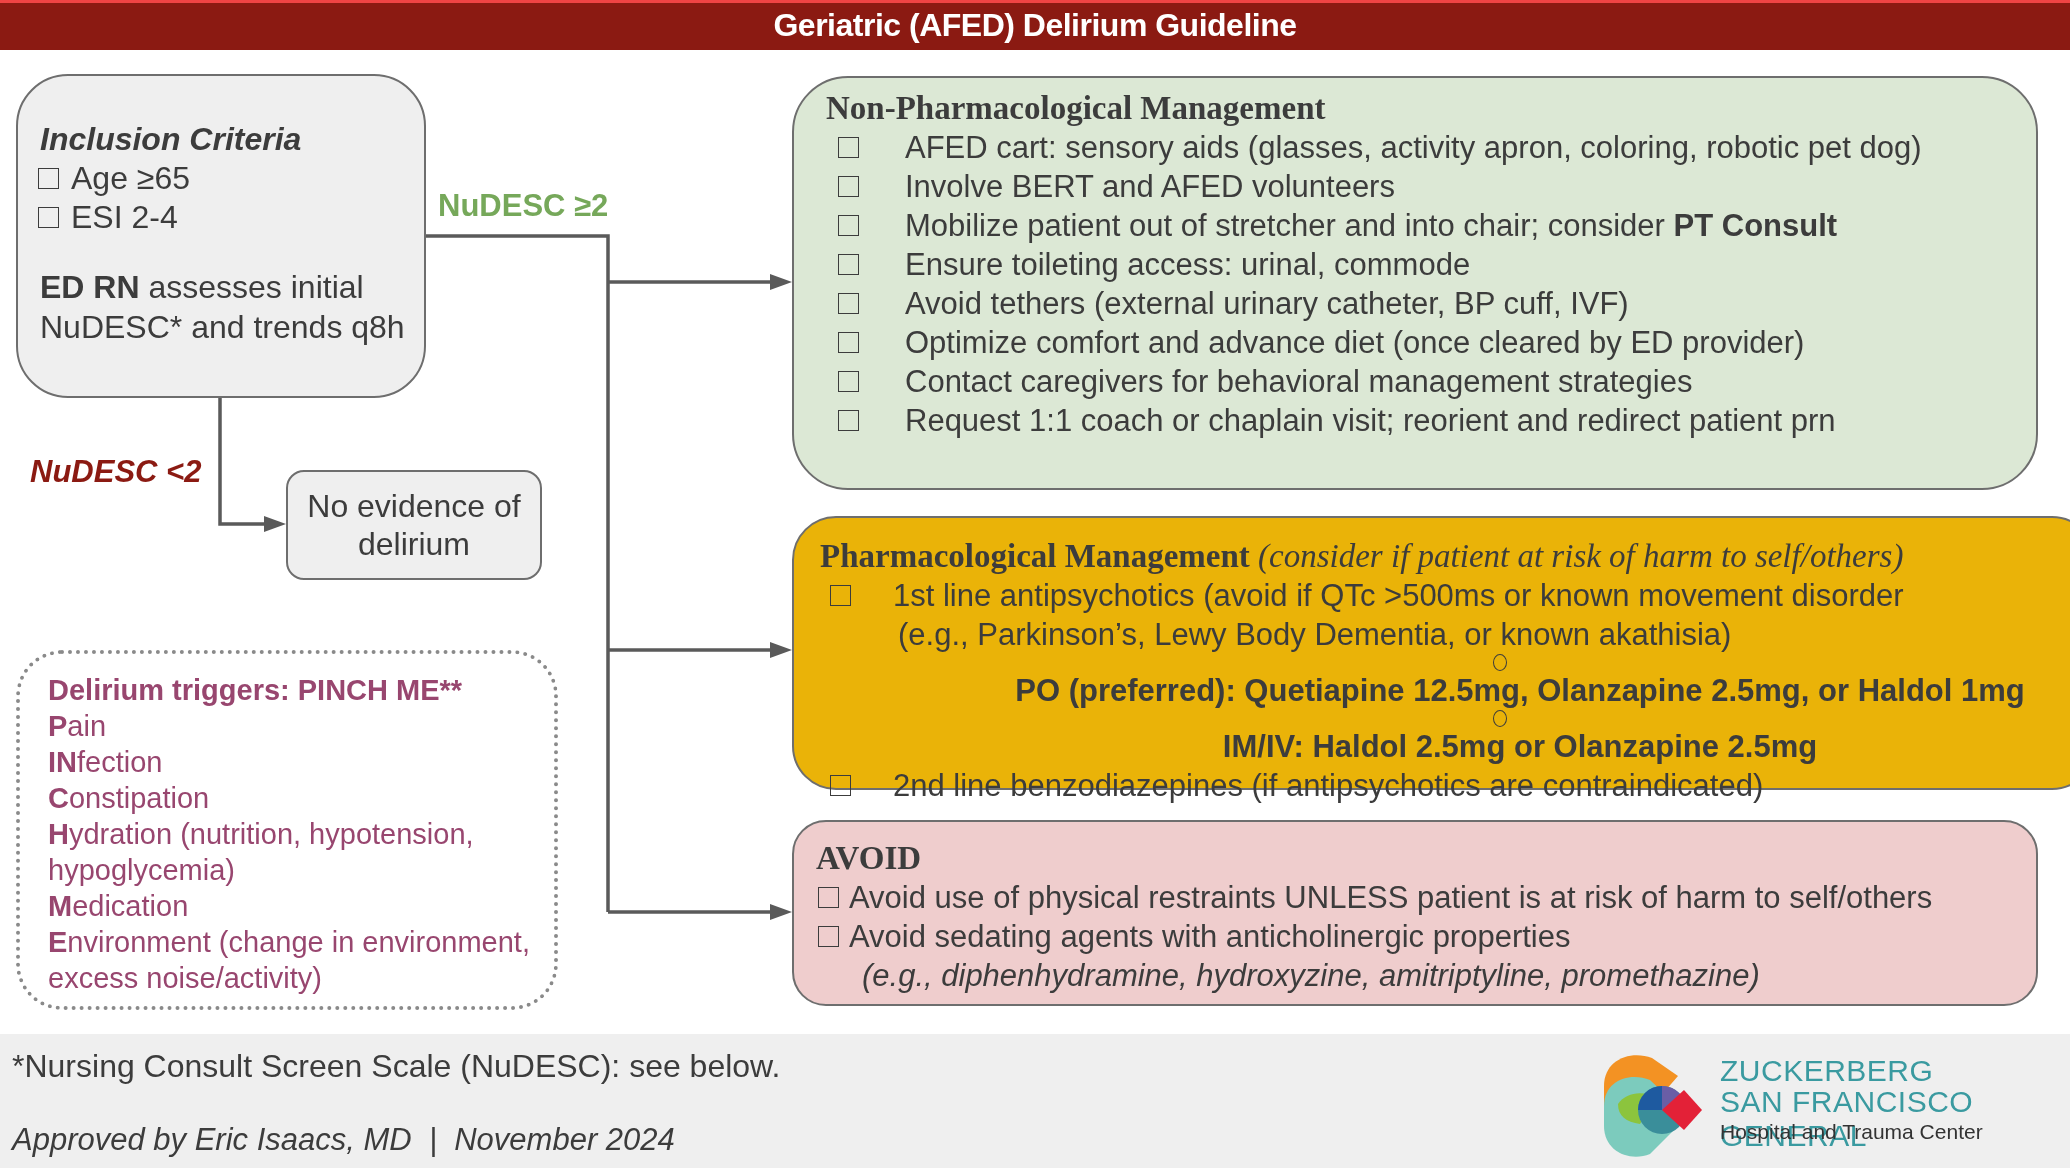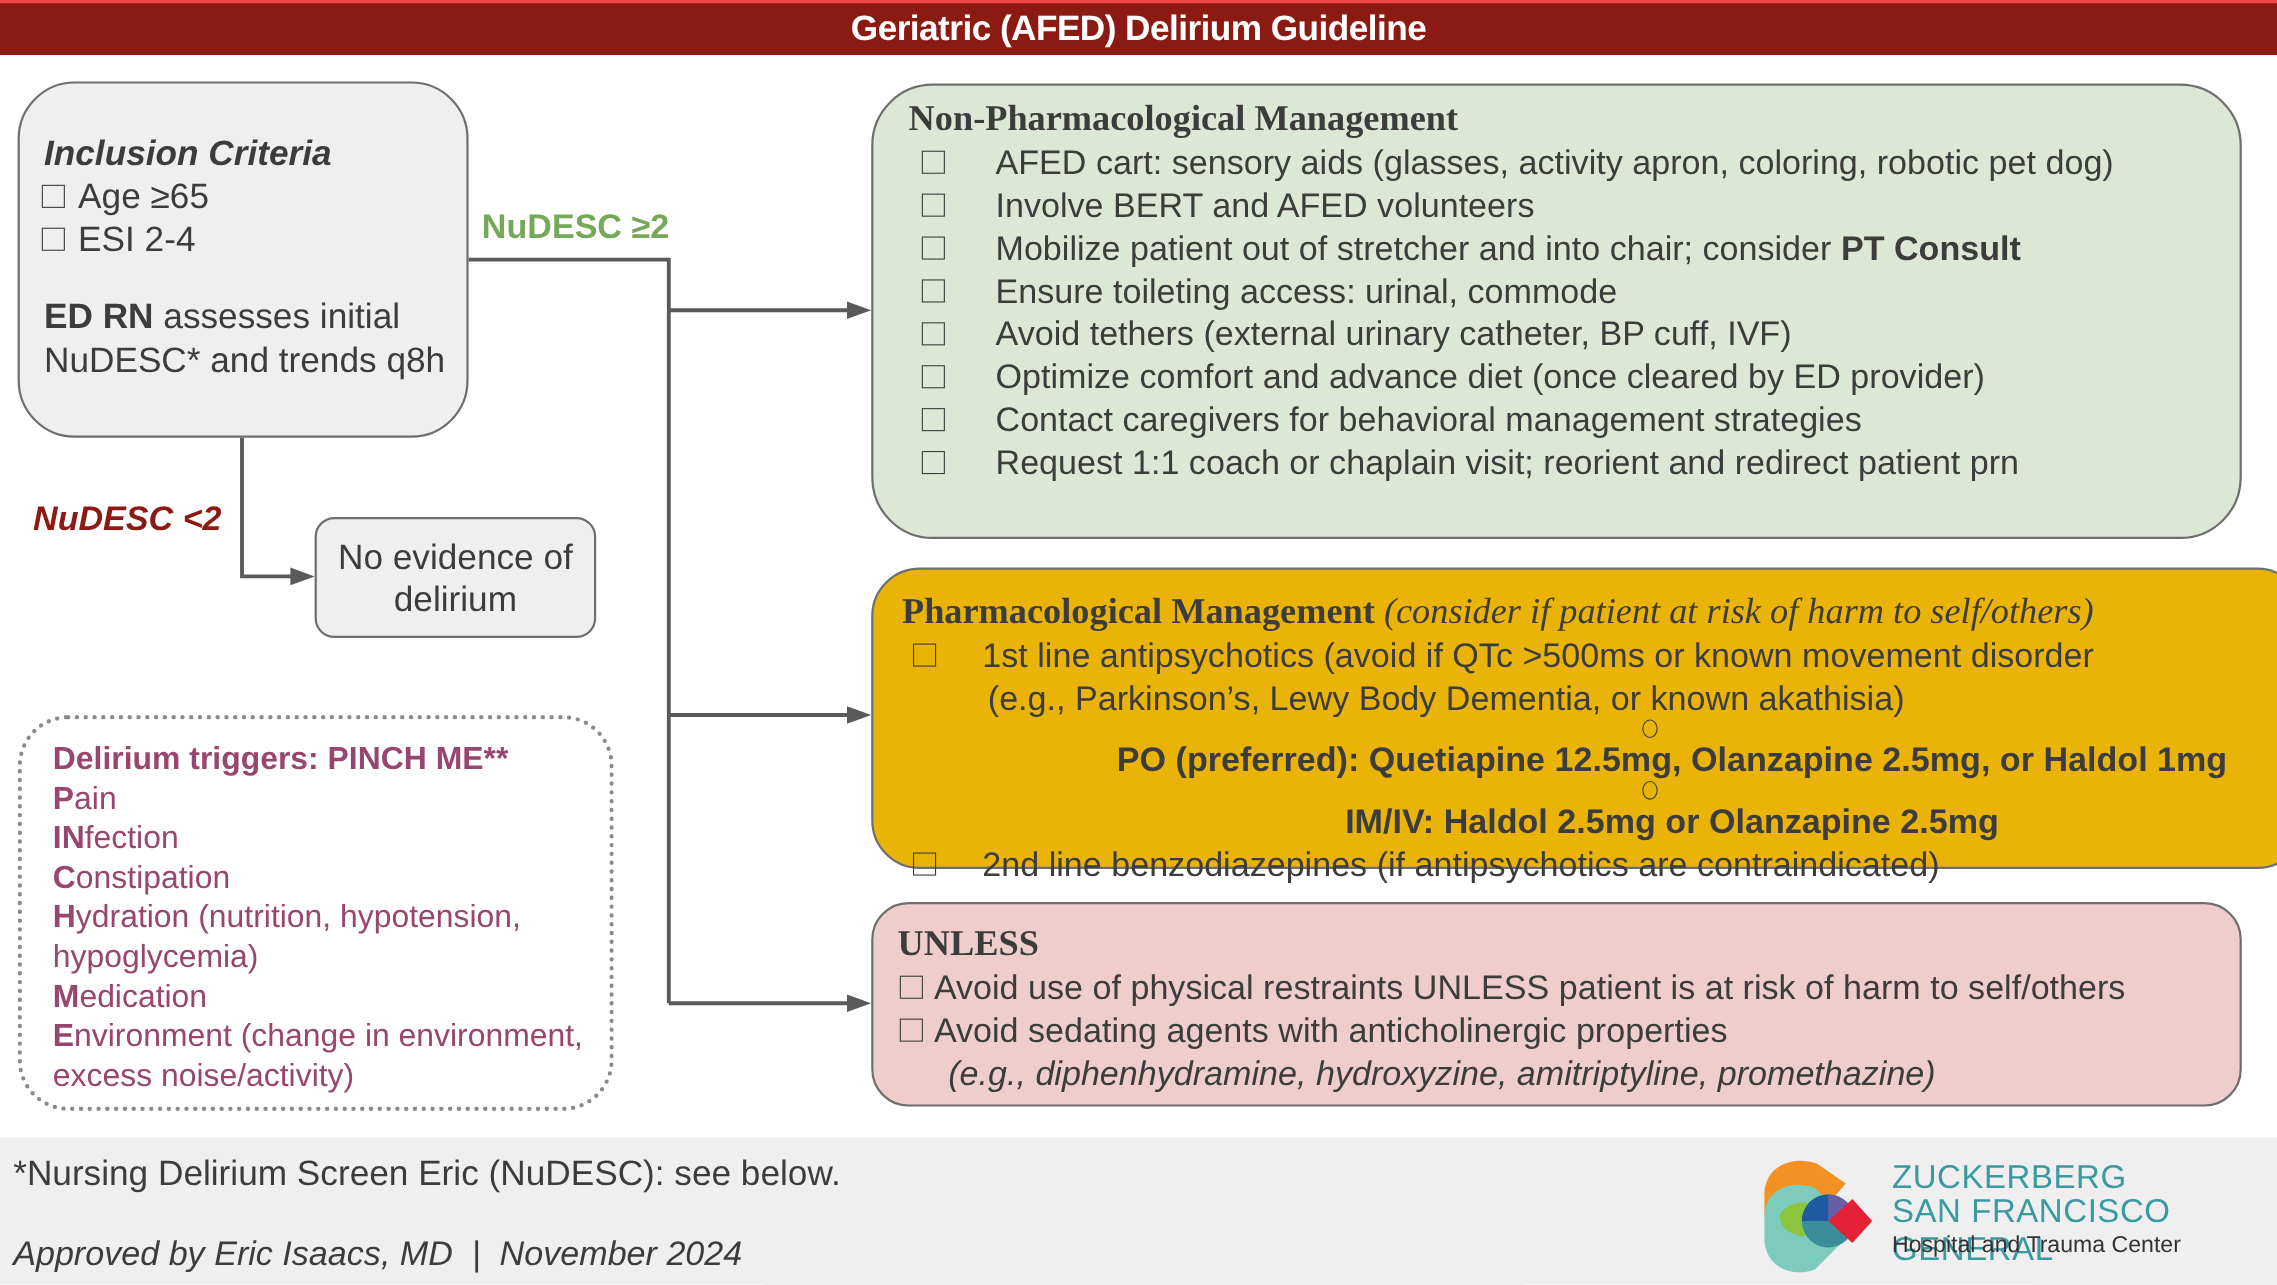--- a/index.html
+++ b/index.html
@@ -155,34 +155,34 @@
       <span class="circ"></span>
       <span>IM/IV: Haldol 2.5mg or Olanzapine 2.5mg</span>
     </div>
   <div class="li">
       <span class="cb"></span>
       <span>2nd line benzodiazepines (if antipsychotics are contraindicated)</span>
     </div>
 </div>
 
 <div class="box pink">
-  <div class="sec-h">UNLESS</div>
+  <div class="sec-h">AVOID</div>
   <div class="li">
       <span class="cb"></span>
       <span>Avoid use of physical restraints UNLESS patient is at risk of harm to self/others</span>
     </div>
   <div class="li">
       <span class="cb"></span>
       <span>Avoid sedating agents with anticholinergic properties</span>
     </div>
   <div class="indent" style="padding-left:46px">(e.g., diphenhydramine, hydroxyzine, amitriptyline, promethazine)</div>
 </div>
 
 <div class="footer">
-  <div class="fn">*Nursing Delirium Screen Eric (NuDESC): see below.</div>
+  <div class="fn">*Nursing Consult Screen Scale (NuDESC): see below.</div>
   <div class="appr" style="white-space:pre">Approved by Eric Isaacs, MD  |  November 2024</div>
   <svg class="logo" viewBox="0 0 120 118">
     <path d="M4,40 C4,14 30,4 52,12 L78,30 L52,60 L4,60 Z" fill="#f39223"></path>
     <path d="M4,60 C4,34 30,26 50,34 L88,70 L50,108 C30,116 4,106 4,80 Z" fill="#7ccbbd"></path>
     <path d="M18,58 C26,46 44,44 56,52 L40,78 C26,76 18,70 18,58 Z" fill="#8cc43d"></path>
     <circle cx="62" cy="64" r="24" fill="#3a8e9a"></circle>
     <path d="M62,40 A24,24 0 0 1 84,54 L62,64 Z" fill="#6a5ea6"></path>
     <path d="M38,64 A24,24 0 0 1 62,40 L62,64 Z" fill="#1e5aa0"></path>
     <path d="M62,64 L84,44 L102,64 L84,84 Z" fill="#e32137"></path>
   </svg>

